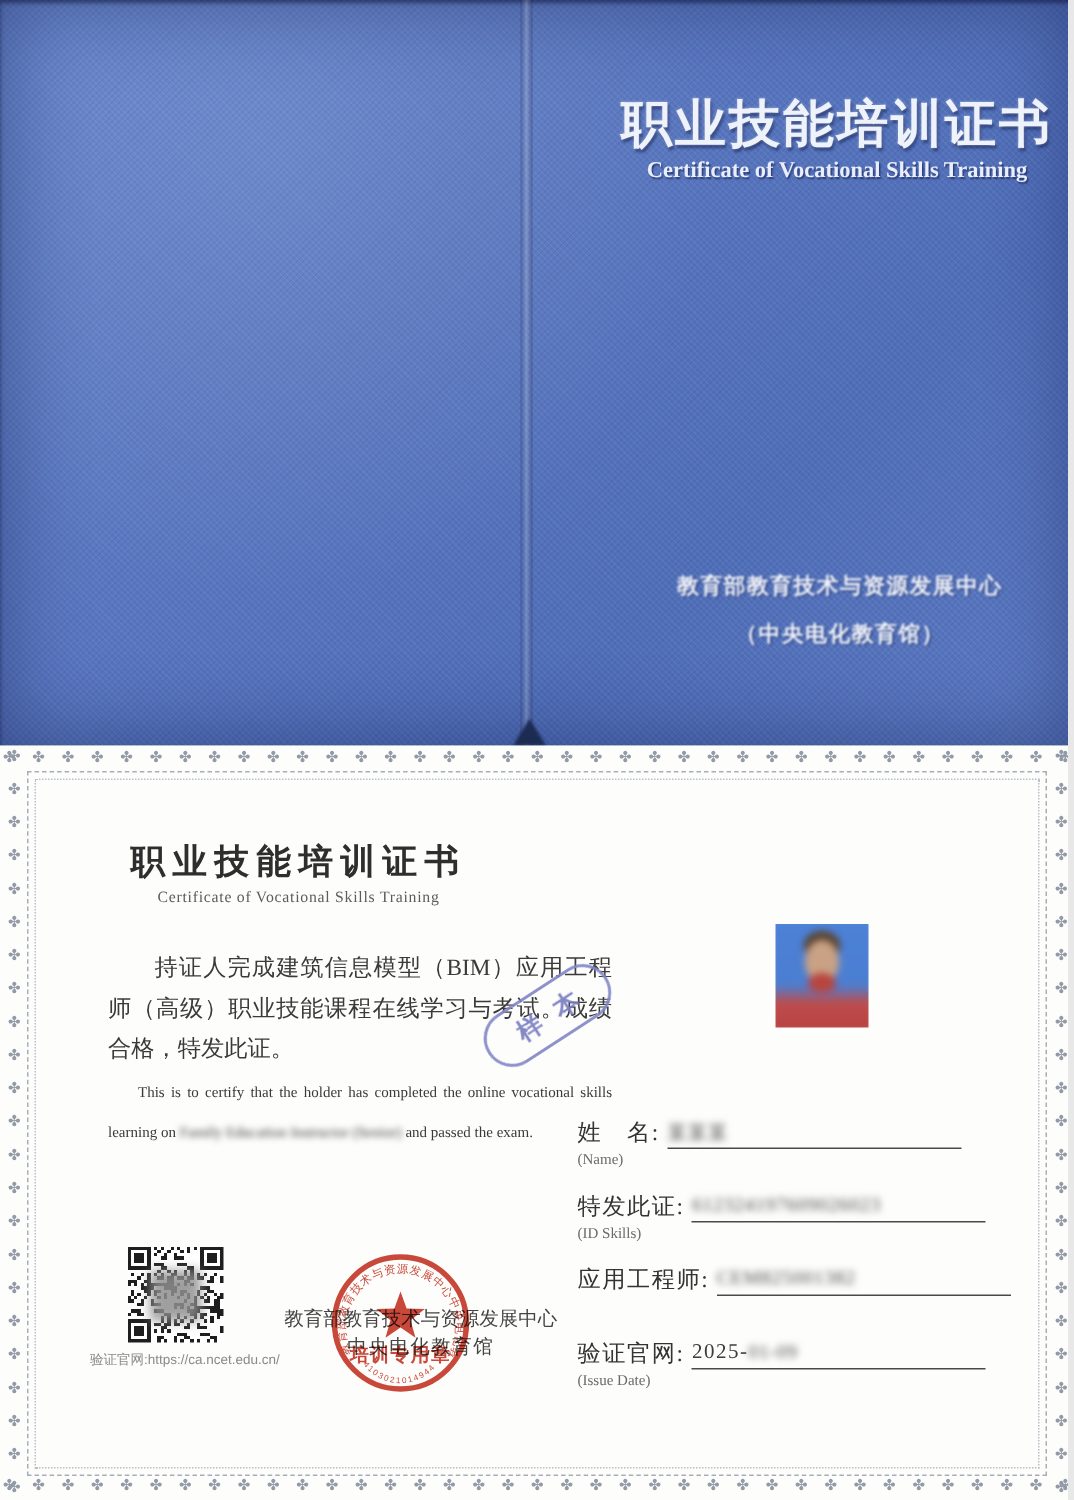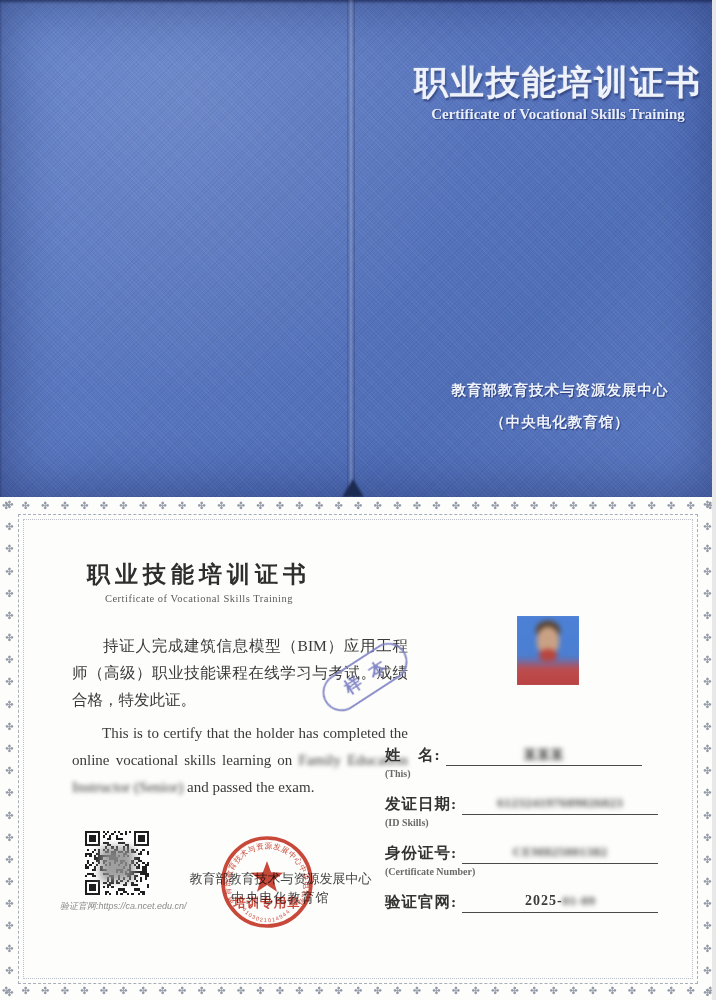--- a/index.html
+++ b/index.html
@@ -46,52 +46,52 @@
 
   .page-title{position:absolute;left:40px;top:62px;width:318px;text-align:center;
     color:#2e2e2e;font-family:"Liberation Sans",sans-serif;font-weight:bold;font-size:23px;
     letter-spacing:5px;}
   .page-sub{position:absolute;left:40px;top:96px;width:318px;text-align:center;
     color:#5c5c5c;font-size:10.5px;letter-spacing:0.5px;}
 
   .para{position:absolute;left:55px;width:336px;color:#3a3a3a;font-size:15.5px;
     line-height:27px;text-indent:2em;text-align:justify;margin-left:17px;}
   .para-cn{top:119px;}
-  .para-en{top:208px;font-size:15px;}
+  .para-en{top:208px;font-size:10px;}
   .blurred{filter:blur(2.2px);}
 
   .sample-stamp{position:absolute;left:318px;top:161px;width:90px;height:34px;
     border:2.5px solid #8286c6;border-radius:19px;display:flex;align-items:center;
     justify-content:center;color:#777cc0;font-weight:bold;font-size:17px;letter-spacing:12px;
     text-indent:12px;transform:rotate(-33deg);filter:blur(0.4px);opacity:0.9;}
 
   .photo{position:absolute;left:517px;top:119px;width:62px;height:69px;overflow:hidden;}
   .photo-inner{position:absolute;left:-4px;top:-4px;width:70px;height:77px;
     background:
       radial-gradient(ellipse 13px 9px at 50% 56%, #b8453f 70%, transparent 72%),
       radial-gradient(ellipse 18px 23px at 50% 38%, #c9a184 62%, transparent 64%),
       radial-gradient(ellipse 21px 17px at 50% 24%, #58422f 56%, transparent 60%),
       linear-gradient(180deg, #4c81d7 0%, #4b7ed1 58%, #bd4c4c 74%, #b94040 100%);
     filter:blur(2.4px);}
 
-  .field-row{position:absolute;left:385px;width:296px;font-weight:bold;}
+  .field-row{position:absolute;left:385px;width:296px;}
   .f1{top:248px;} .f2{top:297px;} .f3{top:346px;} .f4{top:395px;}
   .flabel{display:inline-block;color:#333;font-size:15.5px;vertical-align:bottom;letter-spacing:1px;}
   .fline{display:inline-block;width:196px;margin-left:5px;border-bottom:1.2px solid #4a4a4a;
-    text-align:center;font-size:13px;color:#4c4c4c;height:19px;vertical-align:bottom;
+    font-size:13px;color:#4c4c4c;height:19px;vertical-align:bottom;
     letter-spacing:0.5px;}
   .fsub{display:block;color:#6a6a6a;font-size:10px;margin-top:2px;}
   .fline .vblur{filter:blur(2.4px);}
   .date-prefix{font-size:14px;color:#3c3c3c;letter-spacing:1px;}
 
   .qr{position:absolute;left:85px;top:334px;width:64px;height:64px;}
   .qr-blob{position:absolute;left:100px;top:350px;width:34px;height:34px;background:#8f8f8f;
     filter:blur(4px);opacity:.85;}
   .qr-caption{position:absolute;left:60px;top:403px;width:200px;color:#8a8a8a;font-size:9px;
-    font-family:"Liberation Sans",sans-serif;filter:blur(0.3px);font-style:italic;}
+    font-family:"Liberation Sans",sans-serif;filter:blur(0.3px);}
 
   .behind-seal{position:absolute;left:168px;width:225px;text-align:center;color:#454545;
     font-size:13px;filter:blur(0.5px);z-index:4;}
   .bs1{top:373px;} .bs2{top:392px;letter-spacing:1px;}
   .seal{position:absolute;left:203px;top:321px;z-index:5;mix-blend-mode:multiply;
     opacity:0.92;filter:blur(0.3px);}
 </style>
 </head>
 <body>
 
@@ -122,32 +122,32 @@
     <p class="para para-en"><span>This is to certify that the holder has completed the online vocational skills learning on </span><span class="blurred">Family Education Instructor (Senior)</span><span> and passed the exam.</span></p>
 
     <div class="sample-stamp">样本</div>
 
     <div class="photo">
       <div class="photo-inner"></div>
     </div>
 
     <div class="field-row f1">
       <span class="flabel">姓　名:</span><span class="fline"><span class="vblur">某某某</span></span>
-      <span class="fsub">(This)</span>
+      <span class="fsub">(Name)</span>
     </div>
     <div class="field-row f2">
-      <span class="flabel">发证日期:</span><span class="fline"><span class="vblur">612324197609026023</span></span>
+      <span class="flabel">特发此证:</span><span class="fline"><span class="vblur">612324197609026023</span></span>
       <span class="fsub">(ID Skills)</span>
     </div>
     <div class="field-row f3">
-      <span class="flabel">身份证号:</span><span class="fline"><span class="vblur">CEM825001382</span></span>
-      <span class="fsub">(Certificate Number)</span>
+      <span class="flabel">应用工程师:</span><span class="fline"><span class="vblur">CEM825001382</span></span>
     </div>
     <div class="field-row f4">
       <span class="flabel">验证官网:</span><span class="fline"><span class="date-prefix">2025-</span><span class="vblur">01-09</span></span>
+      <span class="fsub">(Issue Date)</span>
     </div>
 
     <svg class="qr" viewBox="0 0 29 29" shape-rendering="crispEdges">
       <rect x="0" y="0" width="29" height="29" fill="#ffffff"></rect>
       <g fill="#1e1e1e" id="qr-finders">
         <rect x="0" y="0" width="7" height="7"></rect>
           <rect x="1" y="1" width="5" height="5" fill="#fff"></rect>
           <rect x="2" y="2" width="3" height="3"></rect>
         <rect x="22" y="0" width="7" height="7"></rect>
           <rect x="23" y="1" width="5" height="5" fill="#fff"></rect>

